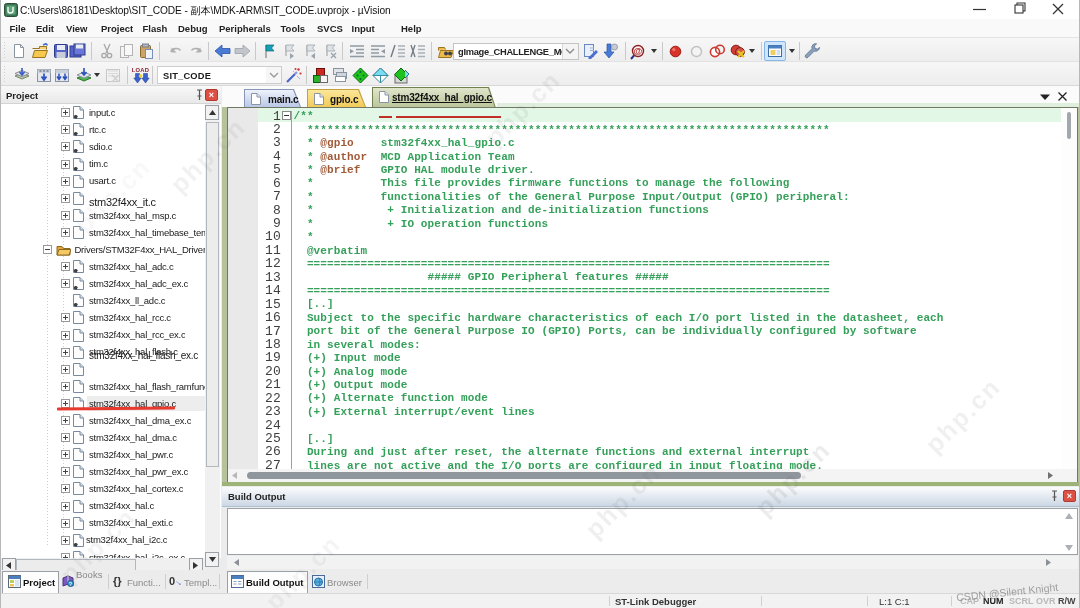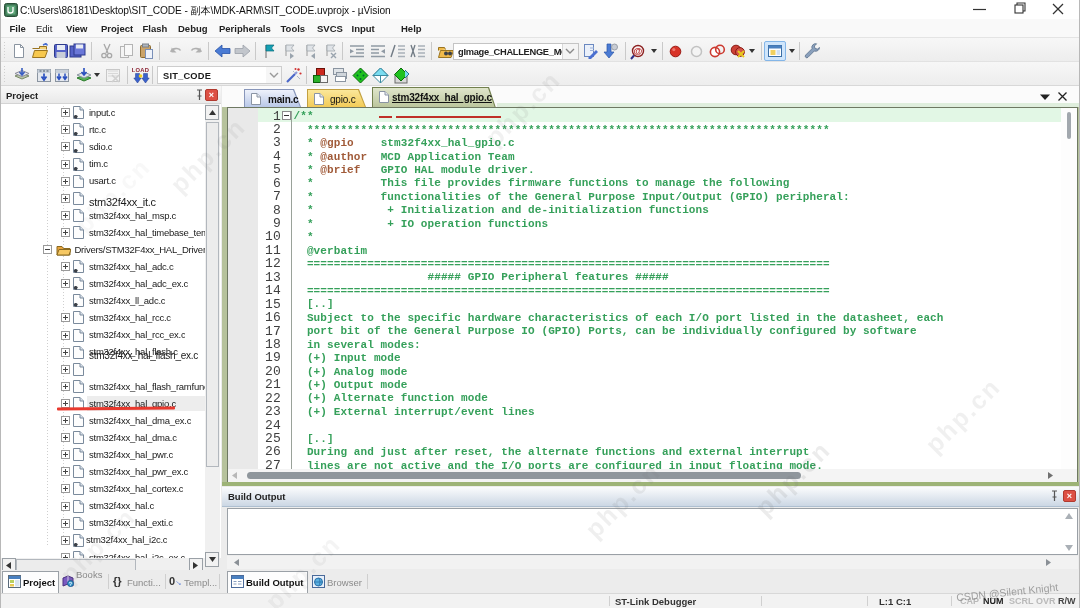--- a/index.html
+++ b/index.html
@@ -23,21 +23,21 @@
 <div class="a" style="left:19px;top:4px;font-size:10.2px;color:#111;letter-spacing:-0.1px">C:\Users\86181\Desktop\SIT_CODE - 副本\MDK-ARM\SIT_CODE.uvprojx - µVision</div>
 <svg class="a" style="left:965px;top:0" width="110" height="18">
 <line x1="7" y1="9.5" x2="20" y2="9.5" stroke="#333" stroke-width="1.2"></line>
 <rect x="49" y="5" width="8" height="8" fill="none" stroke="#333" stroke-width="1.1"></rect>
 <path d="M51 5v-2h8v8h-2" fill="none" stroke="#333" stroke-width="1.1"></path>
 <line x1="87" y1="4" x2="97" y2="14" stroke="#333" stroke-width="1.2"></line>
 <line x1="97" y1="4" x2="87" y2="14" stroke="#333" stroke-width="1.2"></line>
 </svg>
 <div class="a" style="left:0;top:19px;width:1080px;height:19px;background:#f9f9f9;border-bottom:1px solid #e4e4e4"></div>
 <div class="a" style="left:8.5px;top:23px;font-size:9.5px;font-weight:600;color:#222">File</div>
-<div class="a" style="left:35px;top:23px;font-size:9.5px;font-weight:400;color:#222">Edit</div>
+<div class="a" style="left:35px;top:23px;font-size:9.5px;font-weight:700;color:#222">Edit</div>
 <div class="a" style="left:65px;top:23px;font-size:9.5px;font-weight:600;color:#222">View</div>
 <div class="a" style="left:100px;top:23px;font-size:9.5px;font-weight:600;color:#222">Project</div>
 <div class="a" style="left:141.5px;top:23px;font-size:9.5px;font-weight:600;color:#222">Flash</div>
 <div class="a" style="left:177px;top:23px;font-size:9.5px;font-weight:600;color:#222">Debug</div>
 <div class="a" style="left:218px;top:23px;font-size:9.5px;font-weight:600;color:#222">Peripherals</div>
 <div class="a" style="left:279.5px;top:23px;font-size:9.5px;font-weight:600;color:#222">Tools</div>
 <div class="a" style="left:316px;top:23px;font-size:9.5px;font-weight:600;color:#222">SVCS</div>
 <div class="a" style="left:350.5px;top:23px;font-size:9.5px;font-weight:600;color:#222">Input</div>
 <div class="a" style="left:400px;top:23px;font-size:9.5px;font-weight:600;color:#222">Help</div>
 <div class="a" style="left:0;top:38px;width:1080px;height:24px;background:linear-gradient(#f7f7f7,#ededed);border-bottom:1px solid #e2e2e2"></div>
@@ -588,21 +588,21 @@
       <path d="M1.5 1.5h5.5l3.5 3.5v7.5H1.5z" fill="#fff" stroke="#8a94a4"></path>
       <path d="M7 1.5V5h3.5" fill="#e4e8ee" stroke="#8a94a4"></path>
     </svg>
 <div class="a" style="left:267px;top:93.5px;font-size:10px;font-weight:600;color:#111;letter-spacing:-0.2px">main.c</div>
 <div class="a" style="left:306px;top:89px;width:59px;height:18px;background:#c2a040;clip-path:polygon(0 0,calc(100% - 7px) 0,100% 100%,0 100%)"></div>
 <div class="a" style="left:307px;top:90px;width:57px;height:17px;background:linear-gradient(#fbe79a,#f2cb58);clip-path:polygon(0 0,calc(100% - 7px) 0,100% 100%,0 100%)"></div>
 <svg class="a" style="left:312px;top:92px" width="12" height="14">
       <path d="M1.5 1.5h5.5l3.5 3.5v7.5H1.5z" fill="#fff" stroke="#8a94a4"></path>
       <path d="M7 1.5V5h3.5" fill="#e4e8ee" stroke="#8a94a4"></path>
     </svg>
-<div class="a" style="left:329px;top:93.5px;font-size:10px;font-weight:400;color:#111;letter-spacing:-0.2px">gpio.c</div>
+<div class="a" style="left:329px;top:93.5px;font-size:10px;font-weight:700;color:#111;letter-spacing:-0.2px">gpio.c</div>
 <div class="a" style="left:371px;top:87px;width:124px;height:21px;background:#72804e;clip-path:polygon(0 0,calc(100% - 7px) 0,100% 100%,0 100%)"></div>
 <div class="a" style="left:372px;top:88px;width:122px;height:20px;background:linear-gradient(#dfe5cb,#b9c49a);clip-path:polygon(0 0,calc(100% - 7px) 0,100% 100%,0 100%)"></div>
 <svg class="a" style="left:377px;top:90px" width="12" height="14">
       <path d="M1.5 1.5h5.5l3.5 3.5v7.5H1.5z" fill="#fff" stroke="#8a94a4"></path>
       <path d="M7 1.5V5h3.5" fill="#e4e8ee" stroke="#8a94a4"></path>
     </svg>
 <div class="a" style="left:391px;top:91.5px;font-size:10px;font-weight:700;color:#111;letter-spacing:-0.2px;text-decoration:underline">stm32f4xx_hal_gpio.c</div>
 <svg class="a" style="left:1038px;top:93px" width="12" height="8">
       <path d="M1 1.5h10L6 7z" fill="#222"></path>
     </svg>
@@ -743,21 +743,21 @@
       <path d="M2.5 7h8M6.5 3a6 6 0 010 8" stroke="#2a70a8" fill="none" stroke-width="0.8"></path>
     </svg>
 <div class="a" style="left:326px;top:577px;font-size:9.5px;color:#8a8a8a">Browser</div>
 <div class="a vline" style="left:366px;top:574px;height:15px"></div>
 <div class="a" style="left:0;top:593px;width:1080px;height:15px;background:#f2f2f2;border-top:1px solid #d8d8d8"></div>
 <div class="a" style="left:608px;top:596px;width:1px;height:10px;background:#d0d0d0"></div>
 <div class="a" style="left:760px;top:596px;width:1px;height:10px;background:#d0d0d0"></div>
 <div class="a" style="left:866px;top:596px;width:1px;height:10px;background:#d0d0d0"></div>
 <div class="a" style="left:950px;top:596px;width:1px;height:10px;background:#d0d0d0"></div>
 <div class="a" style="left:614px;top:596px;font-size:9.5px;font-weight:600;color:#333">ST-Link Debugger</div>
-<div class="a" style="left:878px;top:596px;font-size:9.5px;font-weight:700;color:#333">L:1 C:1</div>
+<div class="a" style="left:878px;top:596px;font-size:9.5px;font-weight:400;color:#333">L:1 C:1</div>
 <div class="a" style="left:959px;top:596px;font-size:9px;font-weight:700;color:#b9b9b9">CAP</div>
 <div class="a" style="left:982px;top:596px;font-size:9px;font-weight:700;color:#222">NUM</div>
 <div class="a" style="left:1008px;top:596px;font-size:9px;font-weight:700;color:#b9b9b9">SCRL</div>
 <div class="a" style="left:1035px;top:596px;font-size:9px;font-weight:700;color:#b9b9b9">OVR</div>
 <div class="a" style="left:1057px;top:596px;font-size:9px;font-weight:700;color:#444">R/W</div>
 <div class="a" style="left:160px;top:141px;font-size:25px;font-weight:700;color:rgba(120,120,120,0.1);transform:rotate(-45deg);letter-spacing:2px">php.cn</div>
 <div class="a" style="left:475px;top:94px;font-size:25px;font-weight:700;color:rgba(120,120,120,0.1);transform:rotate(-45deg);letter-spacing:2px">php.cn</div>
 <div class="a" style="left:65px;top:181px;font-size:25px;font-weight:700;color:rgba(120,120,120,0.05);transform:rotate(-45deg);letter-spacing:2px">php.cn</div>
 <div class="a" style="left:50px;top:531px;font-size:25px;font-weight:700;color:rgba(120,120,120,0.09);transform:rotate(-45deg);letter-spacing:2px">php.cn</div>
 <div class="a" style="left:255px;top:558px;font-size:25px;font-weight:700;color:rgba(120,120,120,0.08);transform:rotate(-45deg);letter-spacing:2px">php.cn</div>

